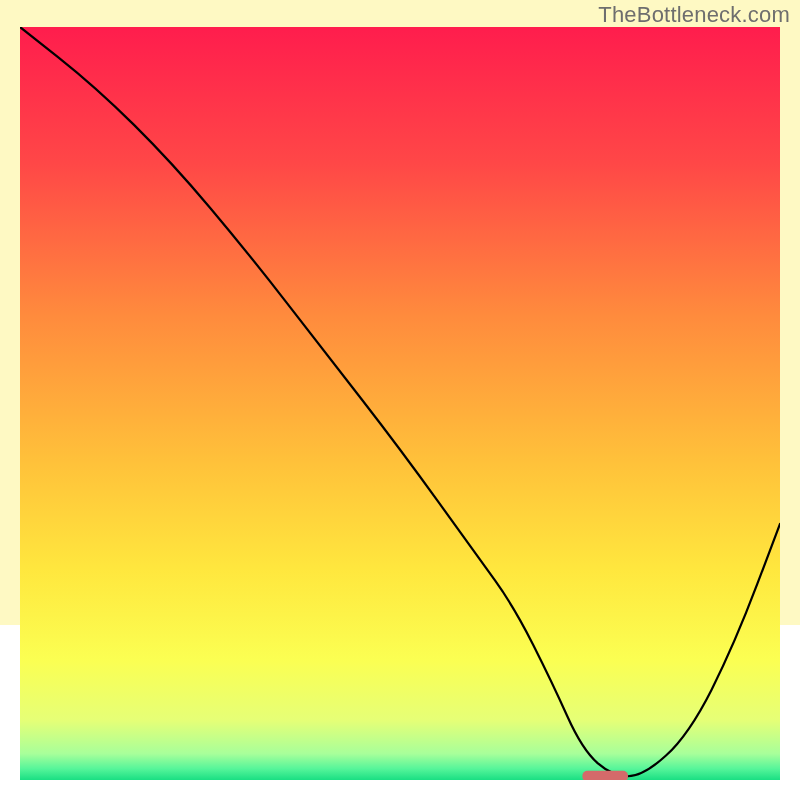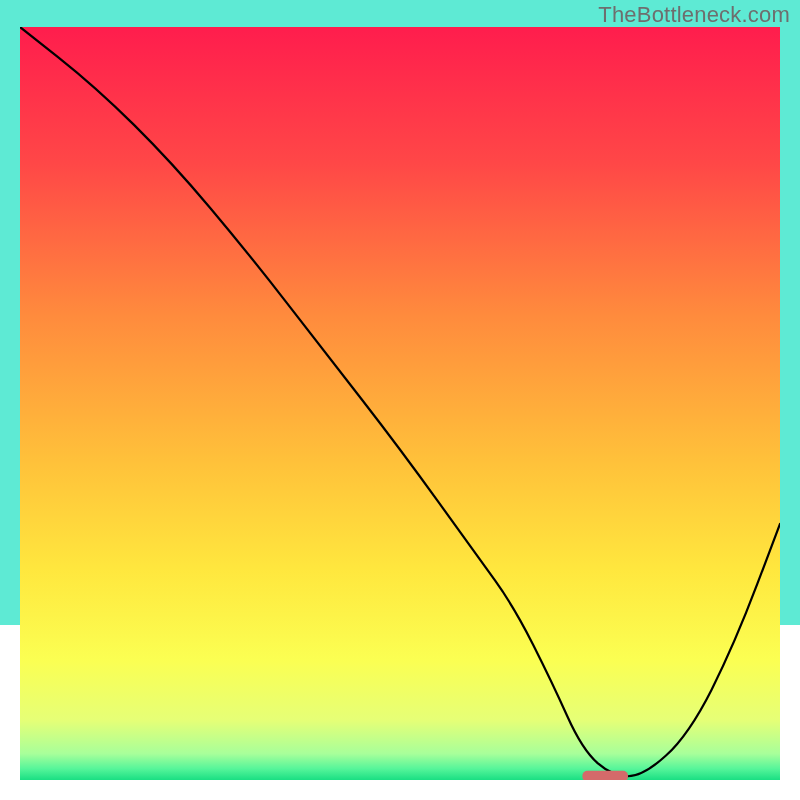--- a/index.html
+++ b/index.html
@@ -8,21 +8,21 @@
     width: 800px;
     height: 800px;
     background: #ffffff;
     font-family: Arial, Helvetica, sans-serif;
     overflow: hidden;
   }
   .stage {
     position: relative;
     width: 800px;
     height: 625px;
-    background: #5eead4;
+    background: #fef9c3;
   }
   .watermark {
     position: absolute;
     top: 2px;
     right: 10px;
     color: #6e6e6e;
     font-size: 22px;
     font-weight: 500;
     z-index: 5;
     letter-spacing: 0.2px;

